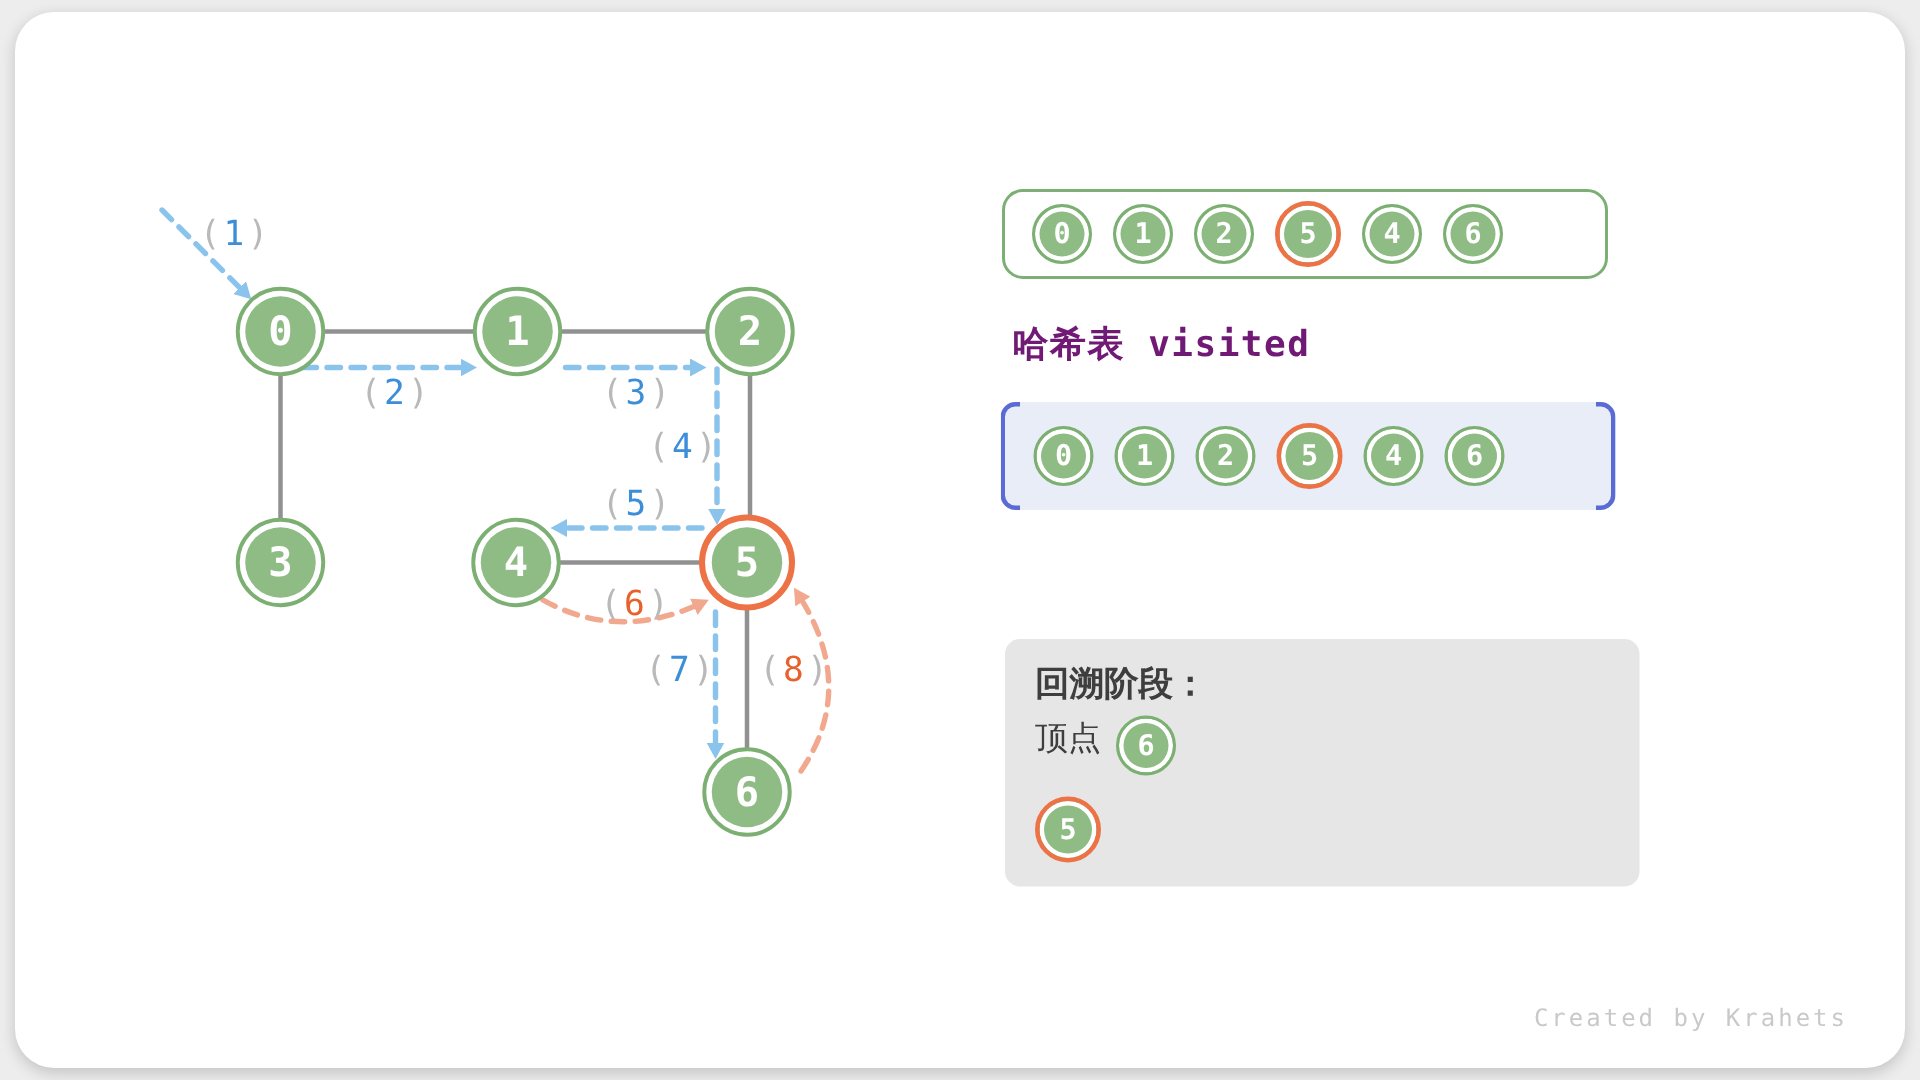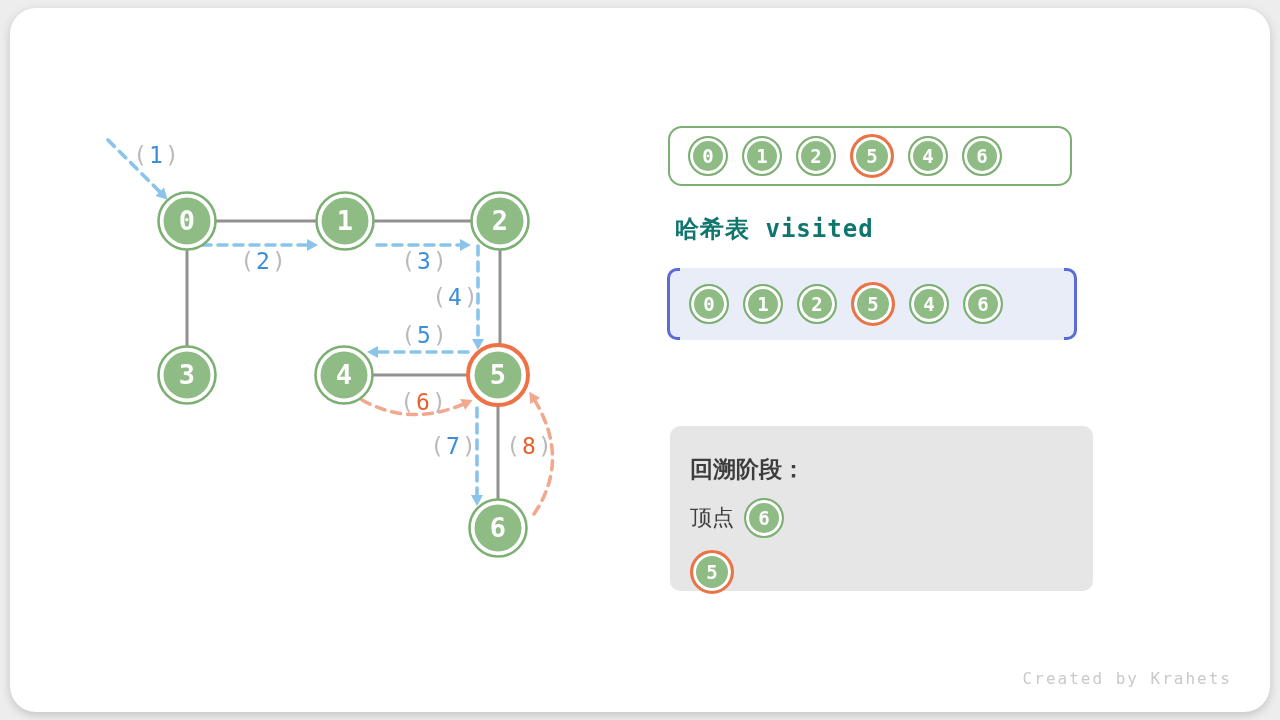--- a/index.html
+++ b/index.html
@@ -15,21 +15,21 @@
     box-shadow:0 3px 10px rgba(0,0,0,.18);
   }
   #graph-svg{position:absolute;left:0;top:0;width:1280px;height:720px;}
 
   .panel-title{
     position:absolute;font-weight:bold;font-size:24px;
     font-family:"DejaVu Sans Mono","DejaVu Sans",monospace;
     letter-spacing:1px;white-space:nowrap;
   }
   .res-title{left:665px;top:60px;color:#3E9A50;}
-  .visited-title{left:665px;top:205px;color:#0f766e;}
+  .visited-title{left:665px;top:205px;color:#701a75;}
 
   .res-box{
     position:absolute;left:658px;top:118px;width:404px;height:60px;
     border:2.5px solid #7CAF74;border-radius:14px;background:#fff;
     display:flex;align-items:center;gap:14px;padding-left:18px;
     box-sizing:border-box;
   }
   .visited-box{
     position:absolute;left:657px;top:260px;width:410px;height:72px;
     background:#E9EDF8;border-radius:10px;
@@ -53,24 +53,24 @@
     flex:0 0 auto;
   }
   .chip.hl{
     width:44px;height:44px;border:3.5px solid #ED7347;
     box-shadow:inset 0 0 0 3px #ffffff;
   }
 
   .info-box{
     position:absolute;left:660px;top:418px;width:423px;height:165px;
     background:#E6E6E6;border-radius:10px;box-sizing:border-box;
-    padding:28px 20px 0 20px;color:#3E3E3E;
+    padding:14px 20px 0 20px;color:#3E3E3E;
   }
   .info-title{font-weight:bold;font-size:23px;margin-bottom:6px;}
-  .info-line{font-size:22px;display:flex;align-items:center;gap:10px;height:54px;white-space:nowrap;}
+  .info-line{font-size:22px;display:flex;gap:10px;height:54px;white-space:nowrap;}
 
   .watermark{
     position:absolute;right:38px;bottom:24px;
     font-family:"DejaVu Sans Mono",monospace;font-size:16px;
     color:#C9C9C9;letter-spacing:2px;
   }
 </style>
 </head>
 <body>
 

